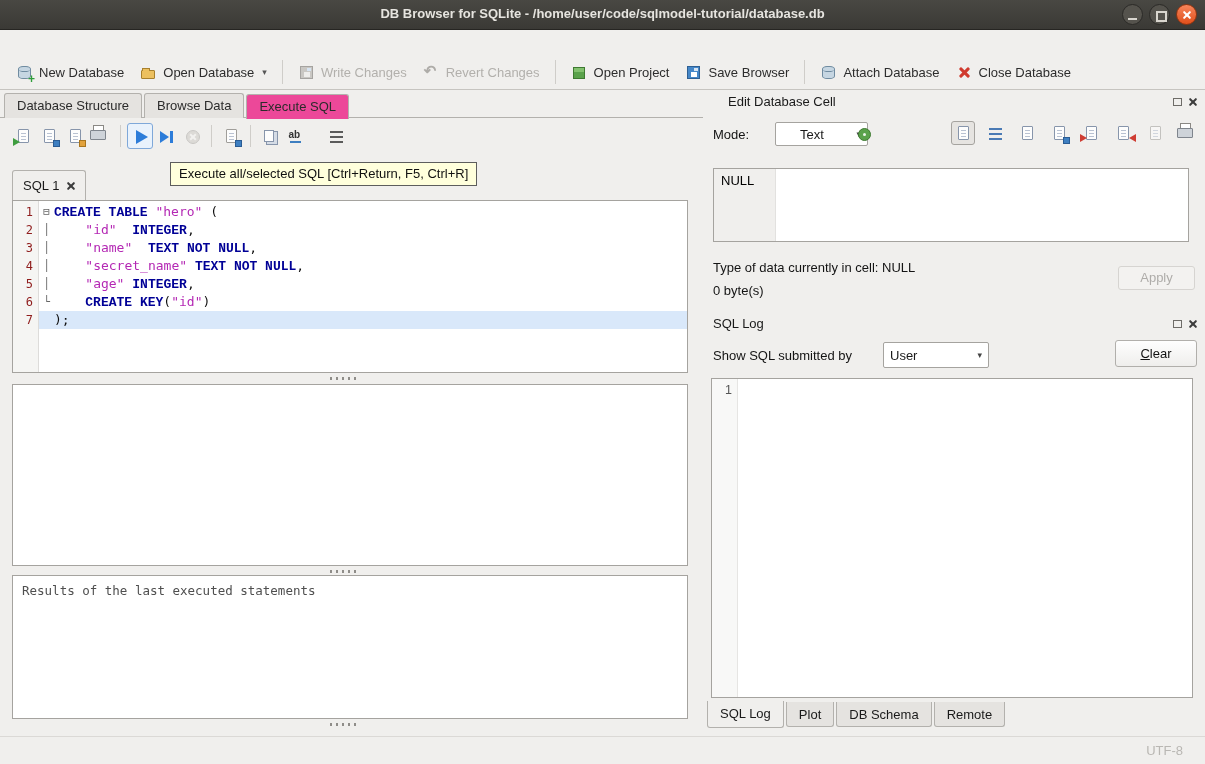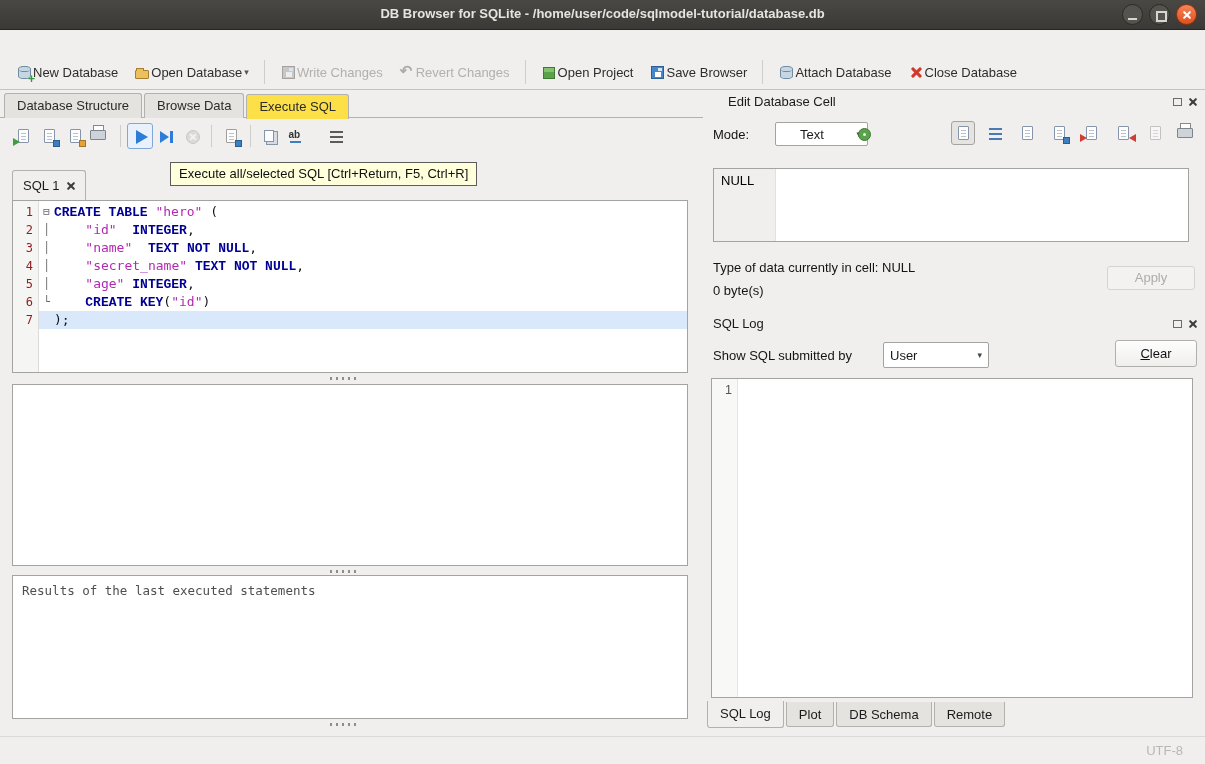--- a/index.html
+++ b/index.html
@@ -21,21 +21,21 @@
   .wbtn.close::before { transform:rotate(45deg); }
   .wbtn.close::after { transform:rotate(-45deg); }
 
   
   #menubar { position:absolute; left:0; top:30px; width:100%; height:25px; padding-left:8px; display:flex; align-items:center; }
   .menu-item { padding:3px 9px; }
 
   
   #toolbar { position:absolute; left:0; top:55px; width:100%; height:35px; display:flex; align-items:center;
     padding-left:8px; border-bottom:1px solid #c6c4c0; }
-  .tbtn { display:inline-flex; align-items:center; padding:5px 8px; border-radius:3px; color:#2d2d2d; }
+  .tbtn { display:inline-flex; align-items:center; gap:6px; padding:5px 8px; border-radius:3px; color:#2d2d2d; }
   .tbtn.disabled { color:#b2b0ac; }
   .tbtn .caret-dd { font-size:9px; color:#555; margin-left:2px; }
   .tsep { width:1px; height:24px; background:#cfcdc9; margin:0 7px; }
 
   
   .ic { position:relative; display:inline-block; width:17px; height:17px; flex:none; }
   .db-ic { position:absolute; left:2px; top:2px; width:13px; height:13px; background:#c6d6e2; border:1px solid #6f8ba0; border-radius:5px/3px; }
   .db-ic::before { content:''; position:absolute; left:0; right:0; top:1px; height:3px; border-bottom:1px solid #6f8ba0; border-radius:50%; }
   .acc { position:absolute; }
   .acc-plus { right:-2px; bottom:-4px; color:#2f9e3a; font-weight:bold; font-size:12px; line-height:11px; }
@@ -82,21 +82,21 @@
   .lines-ic.blue { background:repeating-linear-gradient(#4a7ab5 0 2px, transparent 2px 5px); }
   .gear-ic { position:absolute; left:2px; top:2px; width:13px; height:13px; border-radius:50%; background:#5aa24b; border:1px solid #3e7a31; }
   .gear-ic::before { content:''; position:absolute; left:4px; top:4px; width:3px; height:3px; background:#eaf4e8; border-radius:50%; }
 
   
   #left-panel { position:absolute; left:0; top:90px; width:703px; height:646px; }
   .tabline { position:absolute; left:0; top:27px; width:100%; border-top:1px solid #b3b1ad; z-index:1; }
   .tabs { position:absolute; left:4px; top:0; display:flex; align-items:flex-end; height:28px; z-index:2; }
   .tab { padding:4px 12px 5px; background:#e5e3e0; border:1px solid #b3b1ad; border-bottom:none;
     border-radius:3px 3px 0 0; margin-right:2px; position:relative; color:#2b2b2b; }
-  .tab.active { background:#fde047; top:1px; z-index:3; }
+  .tab.active { background:#ec4899; top:1px; z-index:3; }
 
   #sql-toolbar { position:absolute; left:10px; top:33px; display:flex; align-items:center; }
   .itbtn { width:26px; height:26px; display:flex; align-items:center; justify-content:center;
     border:1px solid transparent; border-radius:3px; position:relative; }
   .itbtn.focused { border-color:#7fa8d9; background:#e9f2fc; }
   .itbtn.disabled { opacity:.55; }
   .vsep { width:1px; height:22px; background:#cfcdc9; margin:0 6px; }
 
   #sql-tab { position:absolute; left:12px; top:80px; display:inline-flex; align-items:center; gap:7px;
     padding:6px 10px; background:#f0efed; border:1px solid #b3b1ad; border-bottom:none; border-radius:3px 3px 0 0; height:30px; }
@@ -136,21 +136,21 @@
   .combo { position:absolute; display:flex; align-items:center; background:#fff; border:1px solid #a5a39f;
     border-radius:2px; padding:0 6px; font-size:13px; }
   .combo .caret { margin-left:auto; font-size:9px; color:#444; padding-left:10px; }
   .caret::before { content:'▾'; }
 
   #cell-editor { position:absolute; left:10px; top:78px; width:476px; height:74px; background:#fff; border:1px solid #a5a39f; }
   .cell-gutter { position:absolute; left:0; top:0; bottom:0; width:62px; background:#f0efed; border-right:1px solid #e2e1df; }
   #cell-value { position:absolute; left:7px; top:4px; color:#000; z-index:2; }
 
   .btn { text-align:center; border-radius:3px; font-size:13px; }
-  #apply-btn { position:absolute; right:10px; top:176px; width:88px; height:24px; line-height:22px;
+  #apply-btn { position:absolute; right:10px; top:176px; width:77px; height:24px; line-height:22px;
     background:#f3f2f0; border:1px solid #d6d4d1; color:#aeaca9; }
   #clear-btn { position:absolute; right:8px; top:250px; width:82px; height:27px; line-height:25px;
     background:linear-gradient(#fefefe,#efeeec); border:1px solid #b1afab; color:#111; }
 
   .info-text { position:absolute; left:10px; color:#141414; }
 
   #log-area { position:absolute; left:8px; top:288px; width:482px; height:320px; background:#fff; border:1px solid #a5a39f; }
   .log-gutter { position:absolute; left:0; top:0; bottom:0; width:26px; background:#f8f8f7; border-right:1px solid #e6e5e3; }
   #log-line-num { position:absolute; left:0; top:4px; width:20px; text-align:right; color:#555; font-size:12.5px; }
 

